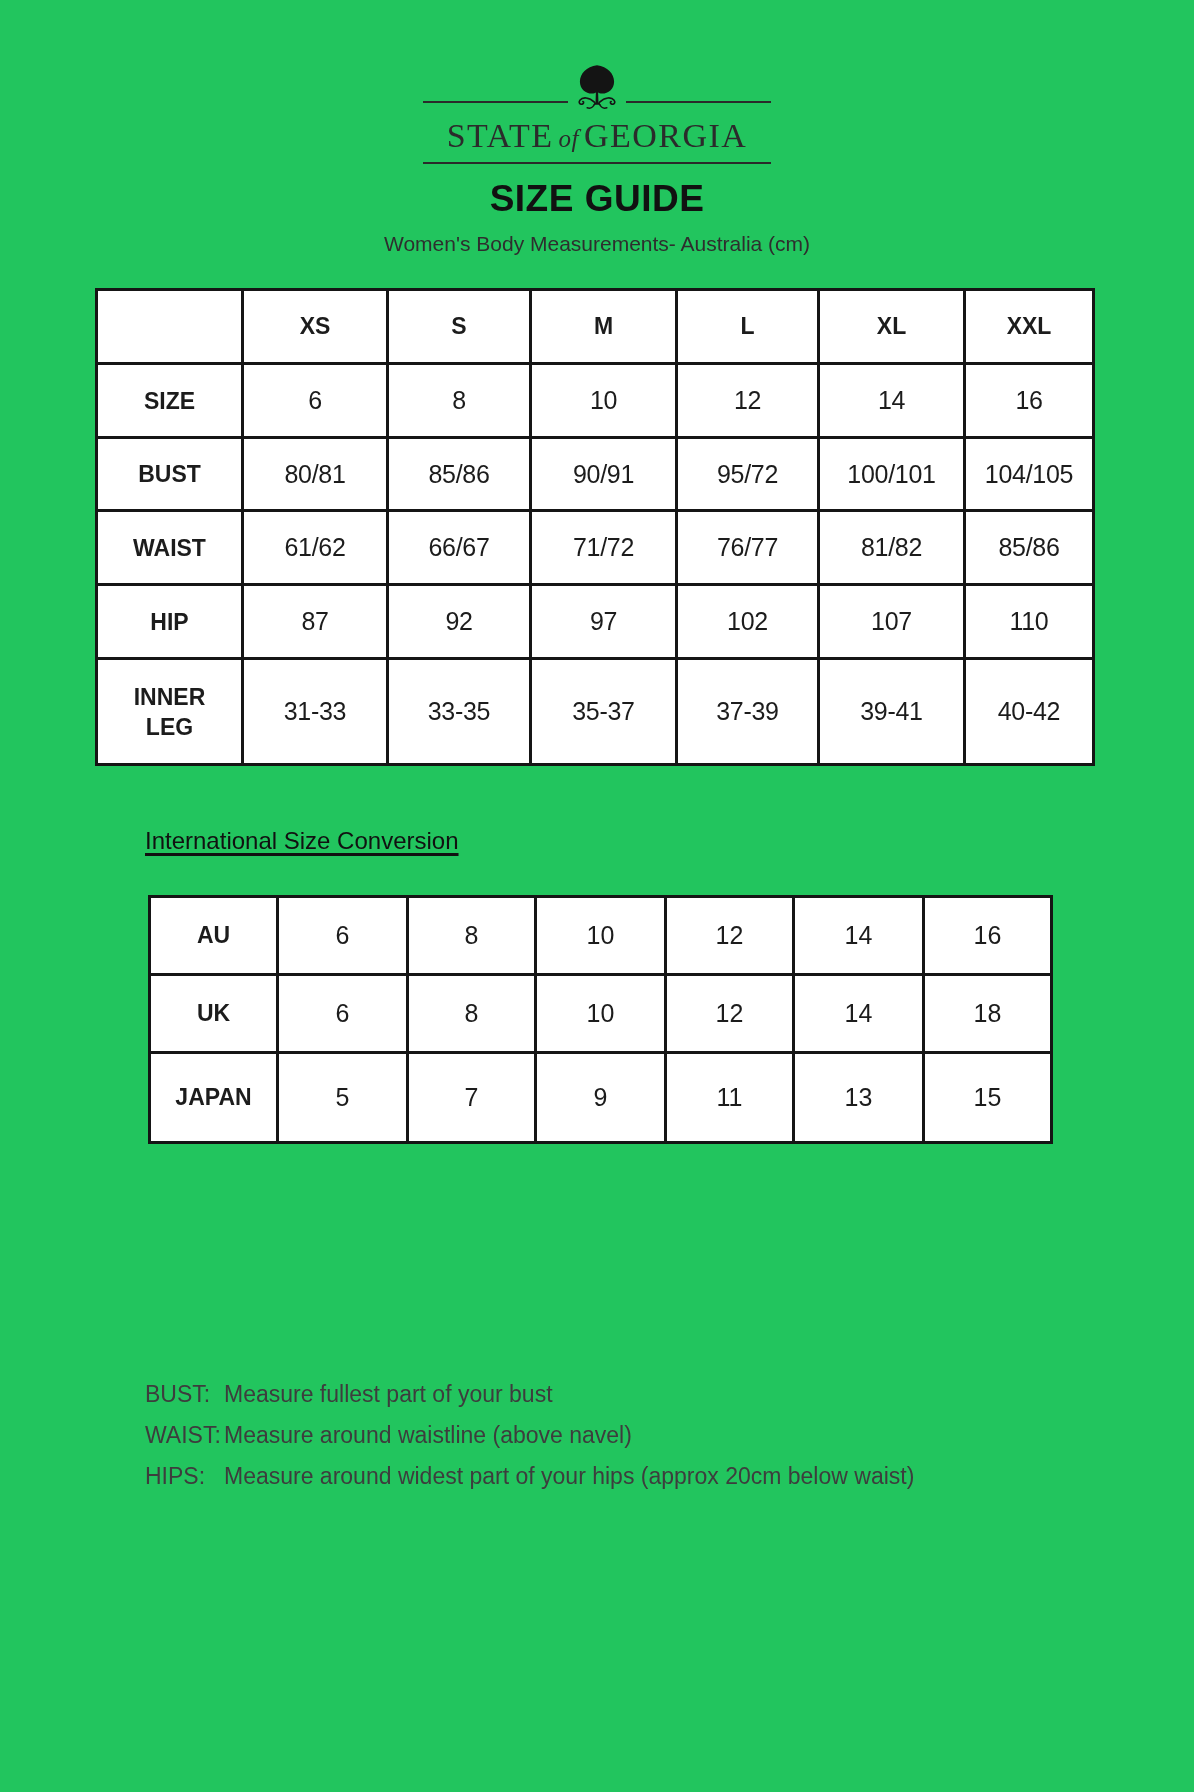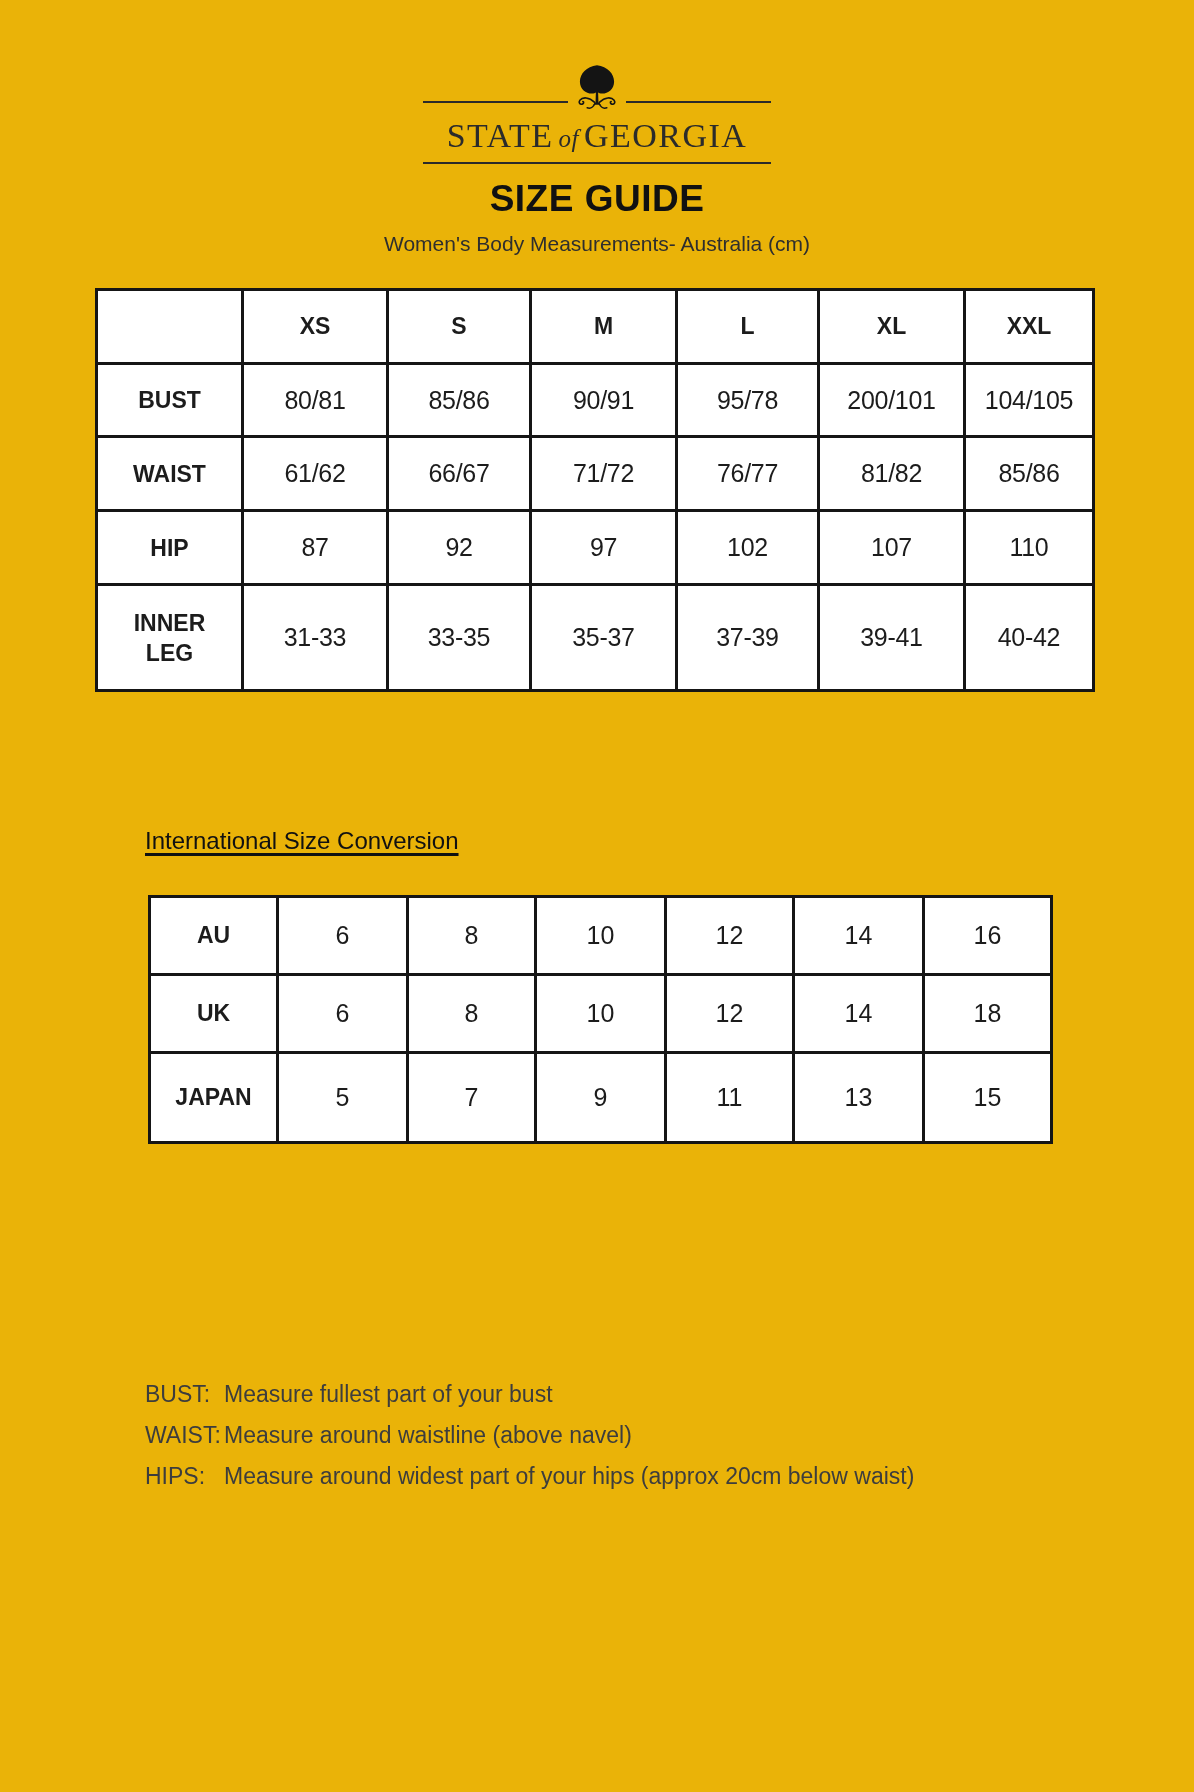--- a/index.html
+++ b/index.html
@@ -1,21 +1,21 @@
 <!DOCTYPE html>
 <html><head>
 <meta charset="utf-8">
 <style>
   * { box-sizing: border-box; }
   html, body { margin: 0; padding: 0; background: #ffffff; }
   .page {
     position: relative;
     width: 1194px;
     height: 1792px;
-    background: #eab308;
+    background: #22c55e;
     font-family: "Liberation Sans", sans-serif;
     color: #1c1c1c;
     overflow: hidden;
   }
 
   
   .brand-header {
     position: absolute;
     top: 64px; left: 0; width: 100%;
     display: flex; flex-direction: column; align-items: center;
@@ -139,27 +139,36 @@
     <tbody>
       <tr class="hdr r-hdr">
         <td></td>
         <td>XS</td>
         <td>S</td>
         <td>M</td>
         <td>L</td>
         <td>XL</td>
         <td>XXL</td>
       </tr>
+      <tr class="r-size">
+        <td class="lbl">SIZE</td>
+        <td>6</td>
+        <td>8</td>
+        <td>10</td>
+        <td>12</td>
+        <td>14</td>
+        <td>16</td>
+      </tr>
       <tr class="r-bust">
         <td class="lbl">BUST</td>
         <td>80/81</td>
         <td>85/86</td>
         <td>90/91</td>
-        <td>95/78</td>
-        <td>200/101</td>
+        <td>95/72</td>
+        <td>100/101</td>
         <td>104/105</td>
       </tr>
       <tr class="r-waist">
         <td class="lbl">WAIST</td>
         <td>61/62</td>
         <td>66/67</td>
         <td>71/72</td>
         <td>76/77</td>
         <td>81/82</td>
         <td>85/86</td>

